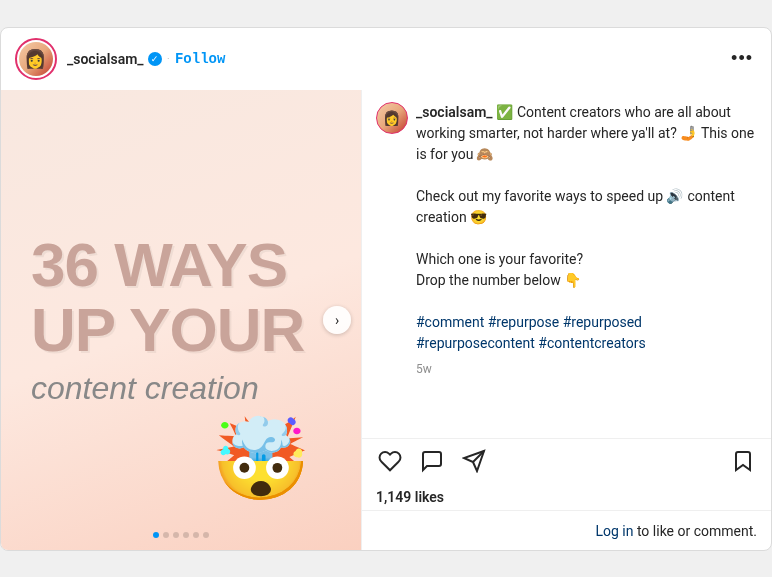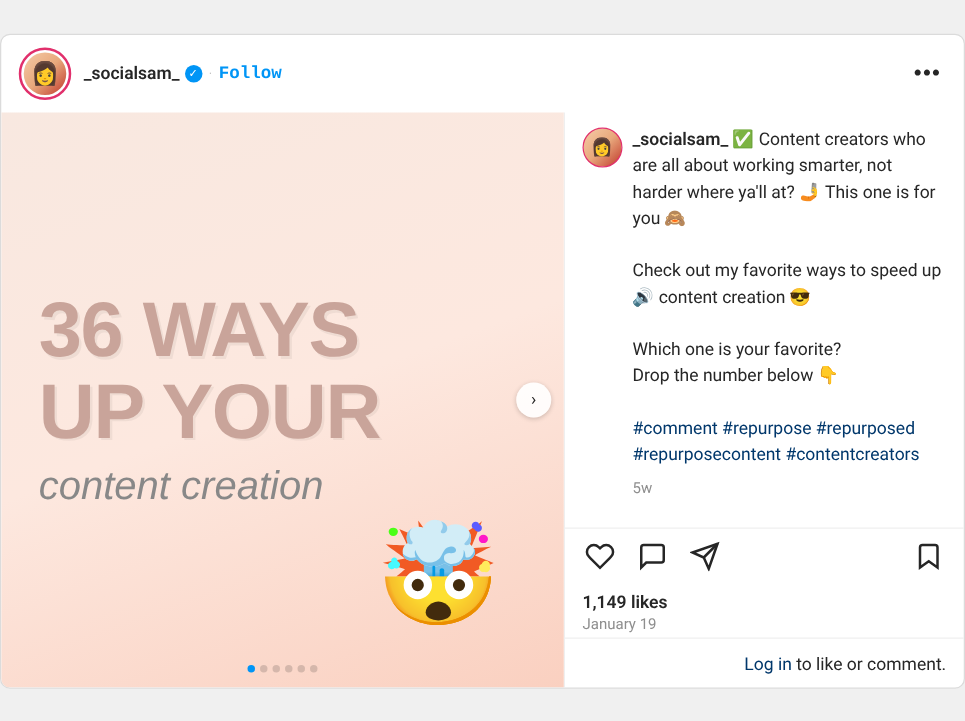--- a/index.html
+++ b/index.html
@@ -99,21 +99,21 @@
       letter-spacing: 1px;
       padding: 4px;
     }
     
     .post-body {
       display: flex;
       flex-direction: row;
     }
     
     .post-image-panel {
-      width: 450px;
+      width: 360px;
       flex-shrink: 0;
       position: relative;
       background: linear-gradient(160deg, #f8e8e0 0%, #fde8df 50%, #fad0c0 100%);
       display: flex;
       align-items: center;
       justify-content: flex-end;
       min-height: 460px;
     }
     .post-image-content {
       width: 100%;
@@ -373,21 +373,20 @@
         </button>
         <button class="action-icon bookmark">
           <svg viewBox="0 0 24 24">
             <path d="M19 21l-7-5-7 5V5a2 2 0 0 1 2-2h10a2 2 0 0 1 2 2z"></path>
           </svg>
         </button>
       </div>
 
       <div class="likes-section">
         <span class="likes-count">1,149 likes</span>
-        <span class="post-date">January 19</span>
       </div>
 
       <div class="login-comment">
         <a href="#">Log in</a><span> to like or comment.</span>
       </div>
 
     </div>
   </div>
 </div>
 

